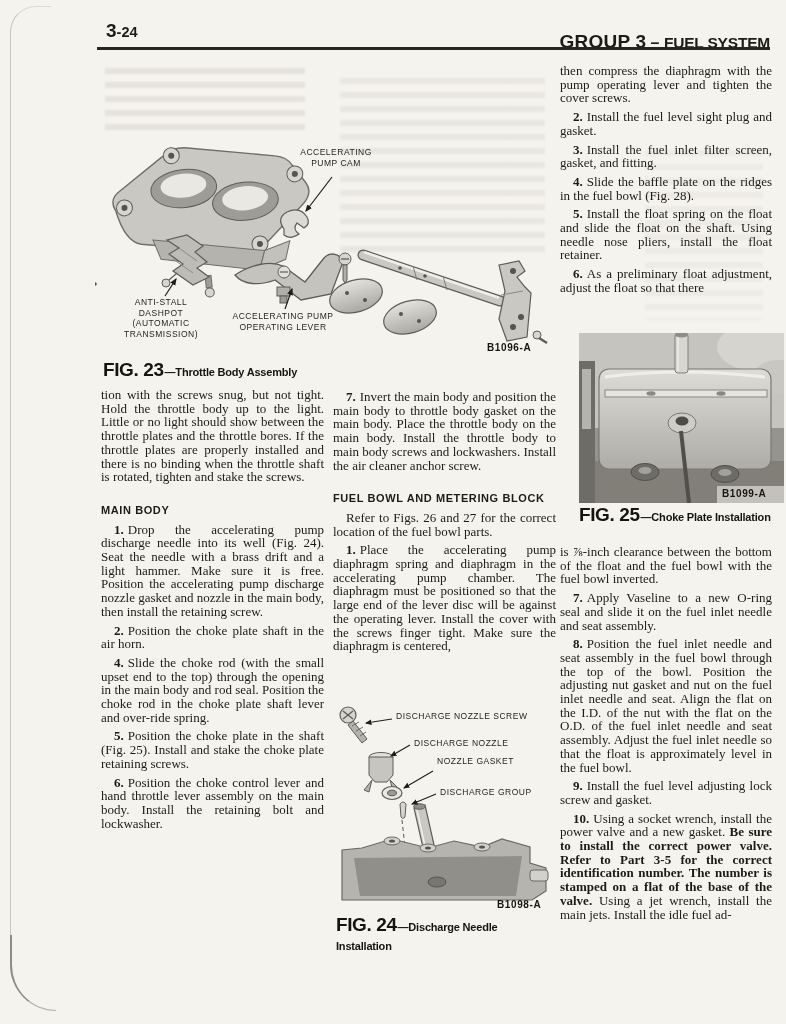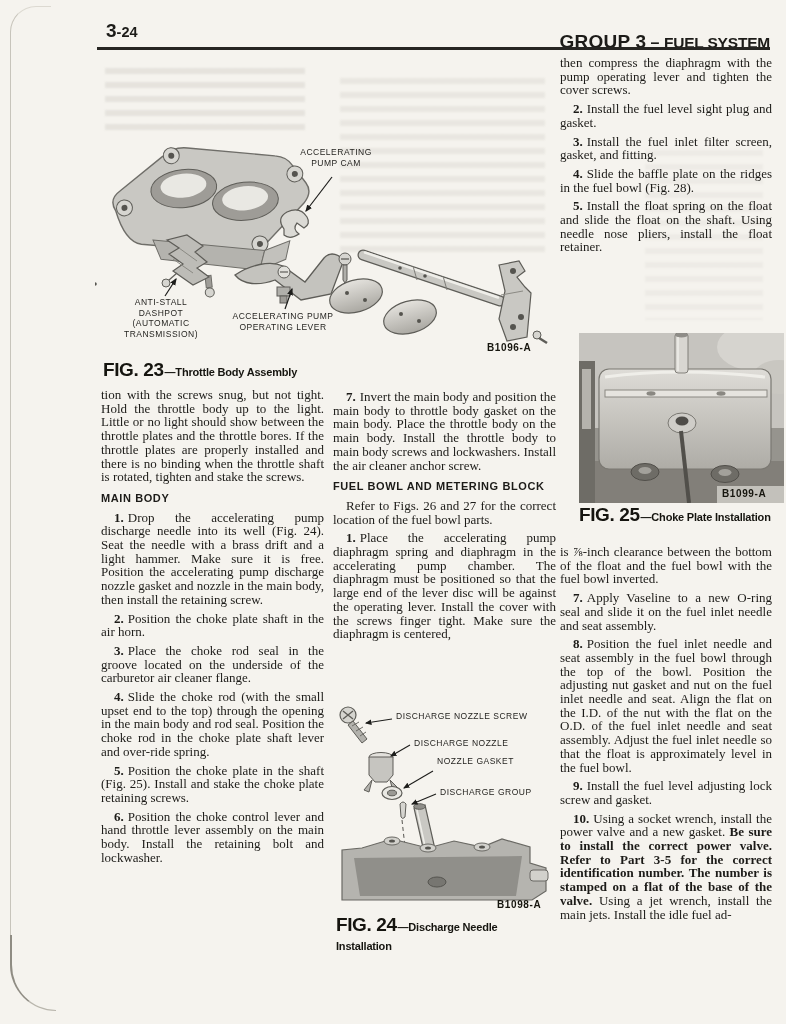--- a/index.html
+++ b/index.html
@@ -29,21 +29,21 @@
   .hdr-title .main{font-size:19px;letter-spacing:0.2px;}
   .hdr-title .sep{font-size:16px;}
   .hdr-title .sub{font-size:15.5px;letter-spacing:-0.2px;}
   .hdr-rule{position:absolute;left:97px;top:47px;width:673px;height:3px;background:#262522;}
   
   .col{position:absolute;font-size:13px;line-height:13.7px;text-align:justify;}
   .col p{margin:0 0 5px 0;}
   .col p.ind{text-indent:13px;}
   .pnum{font-weight:bold;margin-right:4px;}
   .subhead{font-family:"Liberation Sans",sans-serif;font-weight:bold;font-size:11px;
-    letter-spacing:0.6px;margin:8px 0 5px 0;text-align:left;}
+    letter-spacing:0.6px;margin:20px 0 5px 0;text-align:left;}
   
   .fig{position:absolute;}
   .figlabel{position:absolute;font-family:"Liberation Sans",sans-serif;font-size:8.5px;
     letter-spacing:0.5px;color:#1f1e1b;white-space:pre-line;text-align:center;line-height:10.5px;}
   .figcode{position:absolute;font-family:"Liberation Sans",sans-serif;font-weight:bold;
     font-size:10px;letter-spacing:0.6px;color:#17160f;}
   .figcap{font-family:"Liberation Sans",sans-serif;font-weight:bold;color:#15140f;
     margin-top:3px;white-space:pre-line;line-height:17px;}
   .figcap .fignum{font-size:19px;letter-spacing:-0.4px;margin-right:1px;}
   .figcap .figrest{font-size:11px;letter-spacing:-0.2px;}
@@ -166,21 +166,20 @@
 OPERATING LEVER</div>
   <div class="figcode" style="left:392px;top:209px;">B1096-A</div>
   <div class="figcap" style="margin-left:8px;"><span class="fignum">FIG. 23</span><span class="figrest">—Throttle Body Assembly</span></div>
 </div>
 
 <div class="col" style="left:101px;top:388px;width:223px;">
   <p><span>tion with the screws snug, but not tight. Hold the throttle body up to the light. Little or no light should show between the throttle plates and the throttle bores. If the throttle plates are properly installed and there is no binding when the throttle shaft is rotated, tighten and stake the screws.</span></p>
   <h4 class="subhead">MAIN BODY</h4>
   <p class="ind"><b class="pnum">1.</b><span>Drop the accelerating pump discharge needle into its well (Fig. 24). Seat the needle with a brass drift and a light hammer. Make sure it is free. Position the accelerating pump discharge nozzle gasket and nozzle in the main body, then install the retaining screw.</span></p>
   <p class="ind"><b class="pnum">2.</b><span>Position the choke plate shaft in the air horn.</span></p>
-  <p class="ind"><b class="pnum">3.</b><span>Place the choke rod seal in the groove located on the underside of the carburetor air cleaner flange.</span></p>
   <p class="ind"><b class="pnum">4.</b><span>Slide the choke rod (with the small upset end to the top) through the opening in the main body and rod seal. Position the choke rod in the choke plate shaft lever and over-ride spring.</span></p>
   <p class="ind"><b class="pnum">5.</b><span>Position the choke plate in the shaft (Fig. 25). Install and stake the choke plate retaining screws.</span></p>
   <p class="ind"><b class="pnum">6.</b><span>Position the choke control lever and hand throttle lever assembly on the main body. Install the retaining bolt and lockwasher.</span></p>
 </div>
 
 <div class="col" style="left:333px;top:390px;width:223px;">
   <p class="ind"><b class="pnum">7.</b><span>Invert the main body and position the main body to throttle body gasket on the main body. Place the throttle body on the main body. Install the throttle body to main body screws and lockwashers. Install the air cleaner anchor screw.</span></p>
   <h4 class="subhead">FUEL BOWL AND METERING BLOCK</h4>
   <p class="ind"><span>Refer to Figs. 26 and 27 for the correct location of the fuel bowl parts.</span></p>
   <p class="ind"><b class="pnum">1.</b><span>Place the accelerating pump diaphragm spring and diaphragm in the accelerating pump chamber. The diaphragm must be positioned so that the large end of the lever disc will be against the operating lever. Install the cover with the screws finger tight. Make sure the diaphragm is centered,</span></p>
@@ -246,26 +245,27 @@
   </svg>
   <div class="figlabel" style="left:62px;top:13px;width:140px;text-align:left;">DISCHARGE NOZZLE SCREW</div>
   <div class="figlabel" style="left:80px;top:40px;width:120px;text-align:left;">DISCHARGE NOZZLE</div>
   <div class="figlabel" style="left:103px;top:58px;width:100px;text-align:left;">NOZZLE GASKET</div>
   <div class="figlabel" style="left:106px;top:89px;width:110px;text-align:left;">DISCHARGE GROUP</div>
   <div class="figcode" style="left:163px;top:201px;">B1098-A</div>
   <div class="figcap" style="margin-left:2px;"><span class="fignum">FIG. 24</span><span class="figrest">—Discharge Needle
 Installation</span></div>
 </div>
 
-<div class="col" style="left:560px;top:56px;width:212px;">
+<div class="col" style="left:560px;top:64px;width:212px;">
   <p><span>then compress the diaphragm with the pump operating lever and tighten the cover screws.</span></p>
   <p class="ind"><b class="pnum">2.</b><span>Install the fuel level sight plug and gasket.</span></p>
   <p class="ind"><b class="pnum">3.</b><span>Install the fuel inlet filter screen, gasket, and fitting.</span></p>
   <p class="ind"><b class="pnum">4.</b><span>Slide the baffle plate on the ridges in the fuel bowl (Fig. 28).</span></p>
   <p class="ind"><b class="pnum">5.</b><span>Install the float spring on the float and slide the float on the shaft. Using needle nose pliers, install the float retainer.</span></p>
+  <p class="ind"><b class="pnum">6.</b><span>As a preliminary float adjustment, adjust the float so that there</span></p>
 </div>
 
 <div class="fig" style="left:579px;top:333px;width:207px;">
   <svg width="205" height="170" viewBox="0 0 205 170">
     <defs>
       <linearGradient id="bowlG" x1="0" y1="0" x2="0" y2="1">
         <stop offset="0" stop-color="#dedcd7"></stop>
           <stop offset="1" stop-color="#aeaca6"></stop>
       </linearGradient>
       <clipPath id="photoclip">

